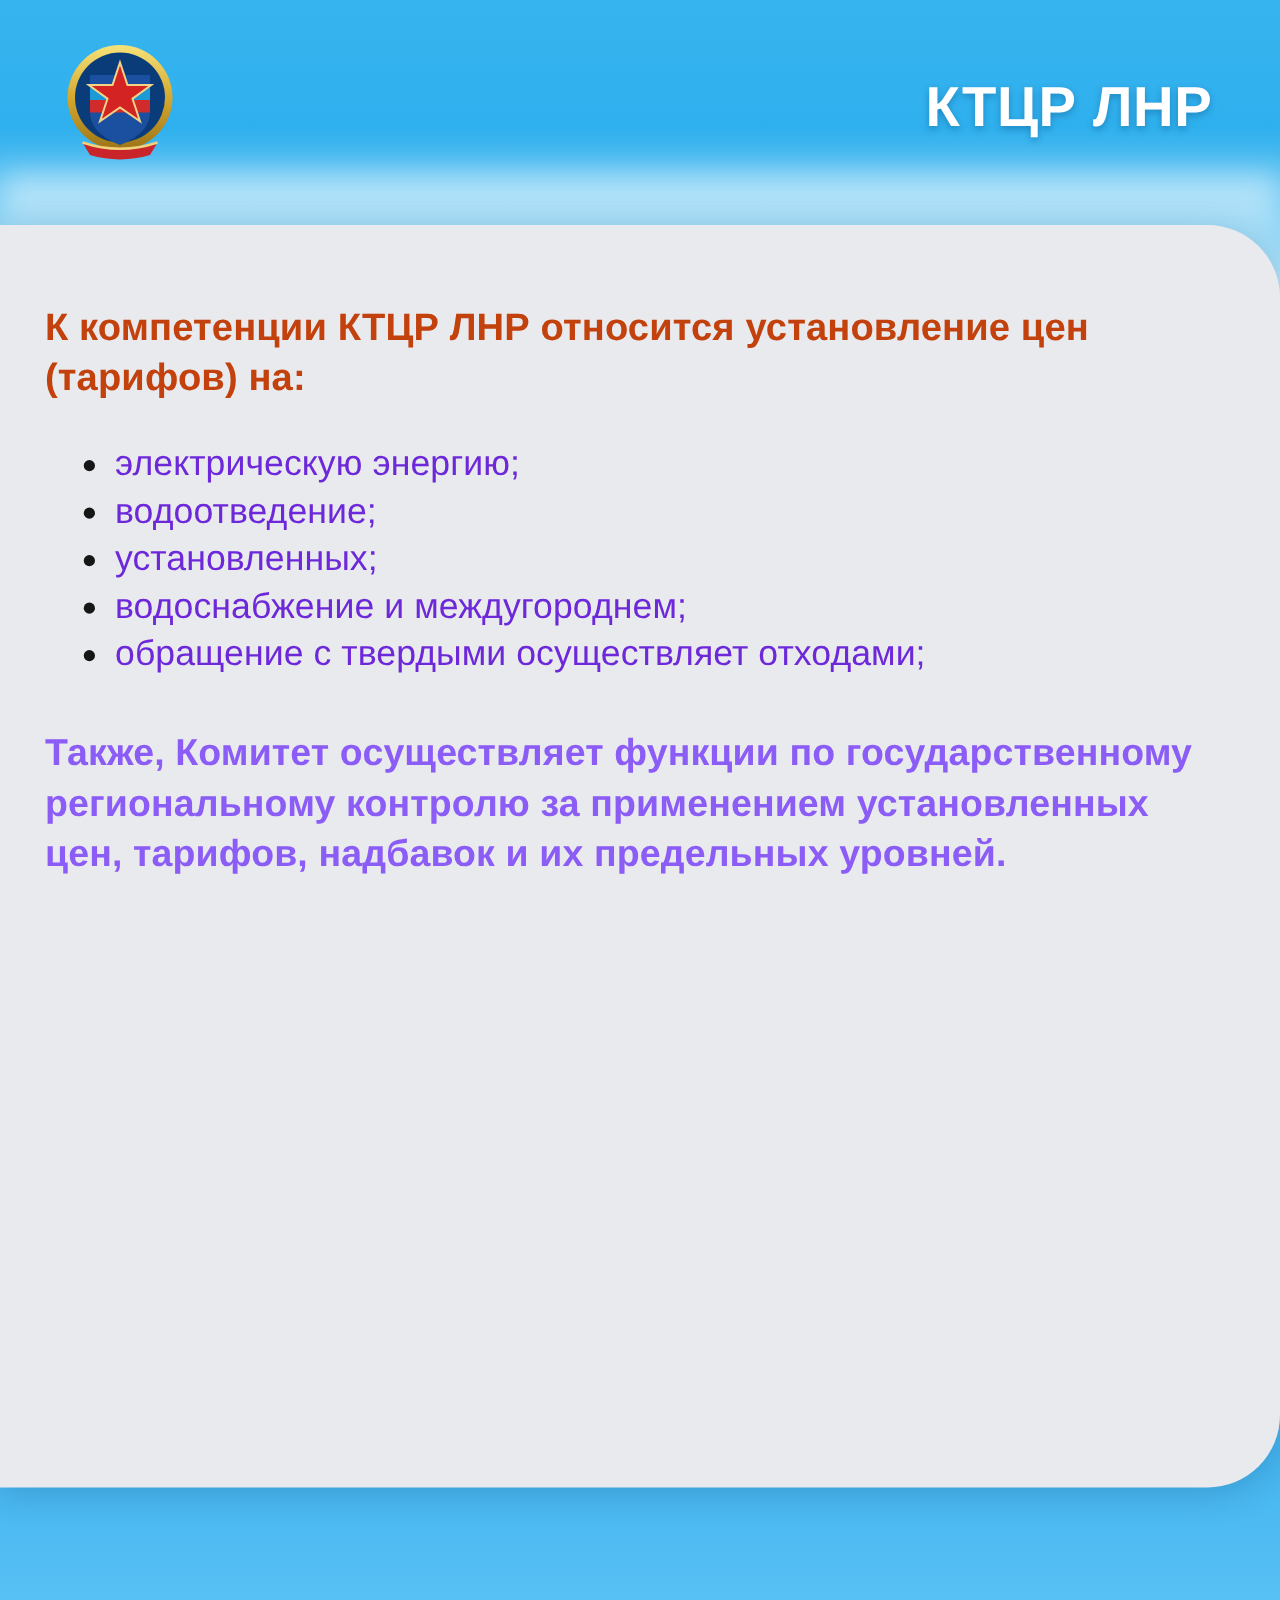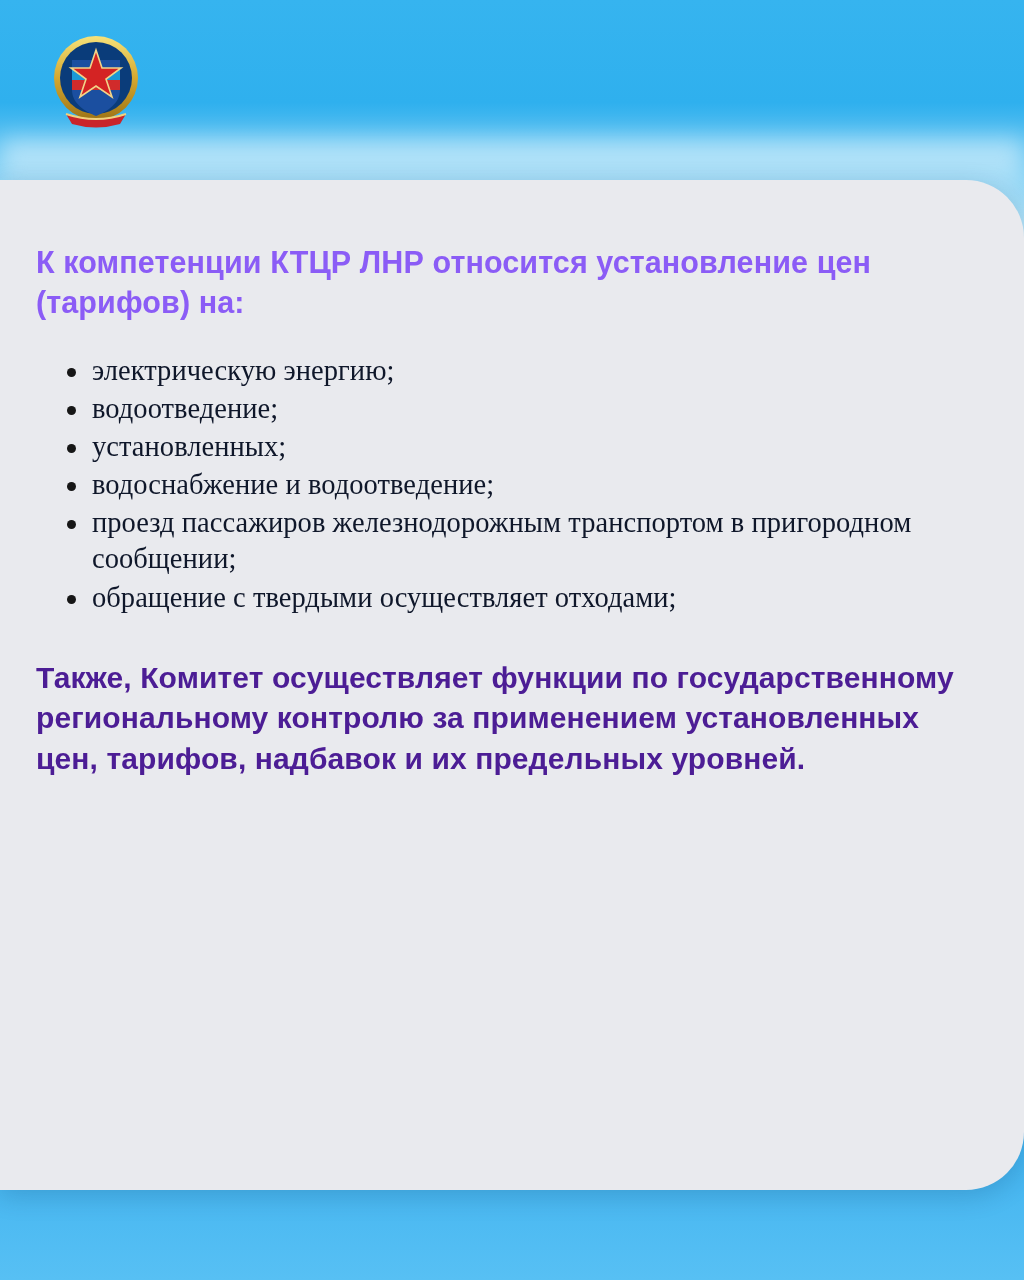--- a/index.html
+++ b/index.html
@@ -85,57 +85,56 @@
     border-top-right-radius: 58px;
     border-bottom-right-radius: 58px;
     box-shadow: 0 6px 26px rgba(0,40,80,0.18);
     box-sizing: border-box;
     padding: 62px 56px 40px 36px;
   }
 
   .lead {
     font-size: 30.5px;
     font-weight: bold;
-    color: #8b5cf6;
+    color: #c2410c;
     line-height: 1.32;
     margin: 0 0 30px 0;
     letter-spacing: 0.1px;
   }
 
   ul.bullets {
     list-style: none;
     margin: 0 0 0 0;
     padding: 0;
   }
   ul.bullets li {
     position: relative;
     font-size: 28.5px;
-    color: #0f172a;
+    color: #6d28d9;
     line-height: 1.27;
     padding-left: 56px;
     margin-bottom: 2px;
     letter-spacing: 0.05px;
-    font-family: Liberation Serif, serif;
   }
   ul.bullets li::before {
     content: "";
     position: absolute;
     left: 31px;
     top: 15px;
     width: 9px;
     height: 9px;
     background: #161616;
     border-radius: 50%;
   }
 
   .closing {
     margin-top: 42px;
     font-size: 30px;
     font-weight: bold;
-    color: #4c1d95;
+    color: #8b5cf6;
     line-height: 1.35;
     letter-spacing: 0.1px;
   }
 
   .footer-space {
     position: absolute;
     left: 0;
     bottom: 0;
     width: 100%;
     height: 88px;
@@ -165,32 +164,32 @@
         <path d="M28 40 h48 v10 h-48 z" fill="#1b9ad6"></path>
         <path d="M28 50 h48 v10 h-48 z" fill="#d12b2b"></path>
 
         <polygon points="52,20 58,38 77,38 62,49 68,67 52,56 36,67 42,49 27,38 46,38" fill="#d42323" stroke="#f2d488" stroke-width="1.6"></polygon>
 
         <path d="M22 84 q30 10 60 0 l-6 10 q-24 7 -48 0 z" fill="#c9242a"></path>
         <path d="M22 84 q30 10 60 0" fill="none" stroke="#f0d27c" stroke-width="2"></path>
       </svg>
     </div>
 
+    <div class="brand-title">КТЦР ЛНР</div>
   </div>
 
   <div class="card">
 
     <p class="lead">К компетенции КТЦР ЛНР относится установление цен (тарифов) на:</p>
 
     <ul class="bullets">
       <li>электрическую энергию;</li>
       <li>водоотведение;</li>
       <li>установленных;</li>
-      <li>водоснабжение и водоотведение;</li>
-      <li>проезд пассажиров железнодорожным транспортом в пригородном сообщении;</li>
+      <li>водоснабжение и междугороднем;</li>
       <li>обращение с твердыми осуществляет отходами;</li>
     </ul>
 
     <p class="closing">Также, Комитет осуществляет функции по государственному региональному контролю за применением установленных цен, тарифов, надбавок и их предельных уровней.</p>
   </div>
 
   <div class="footer-space"></div>
 </div>
 
 </body></html>

